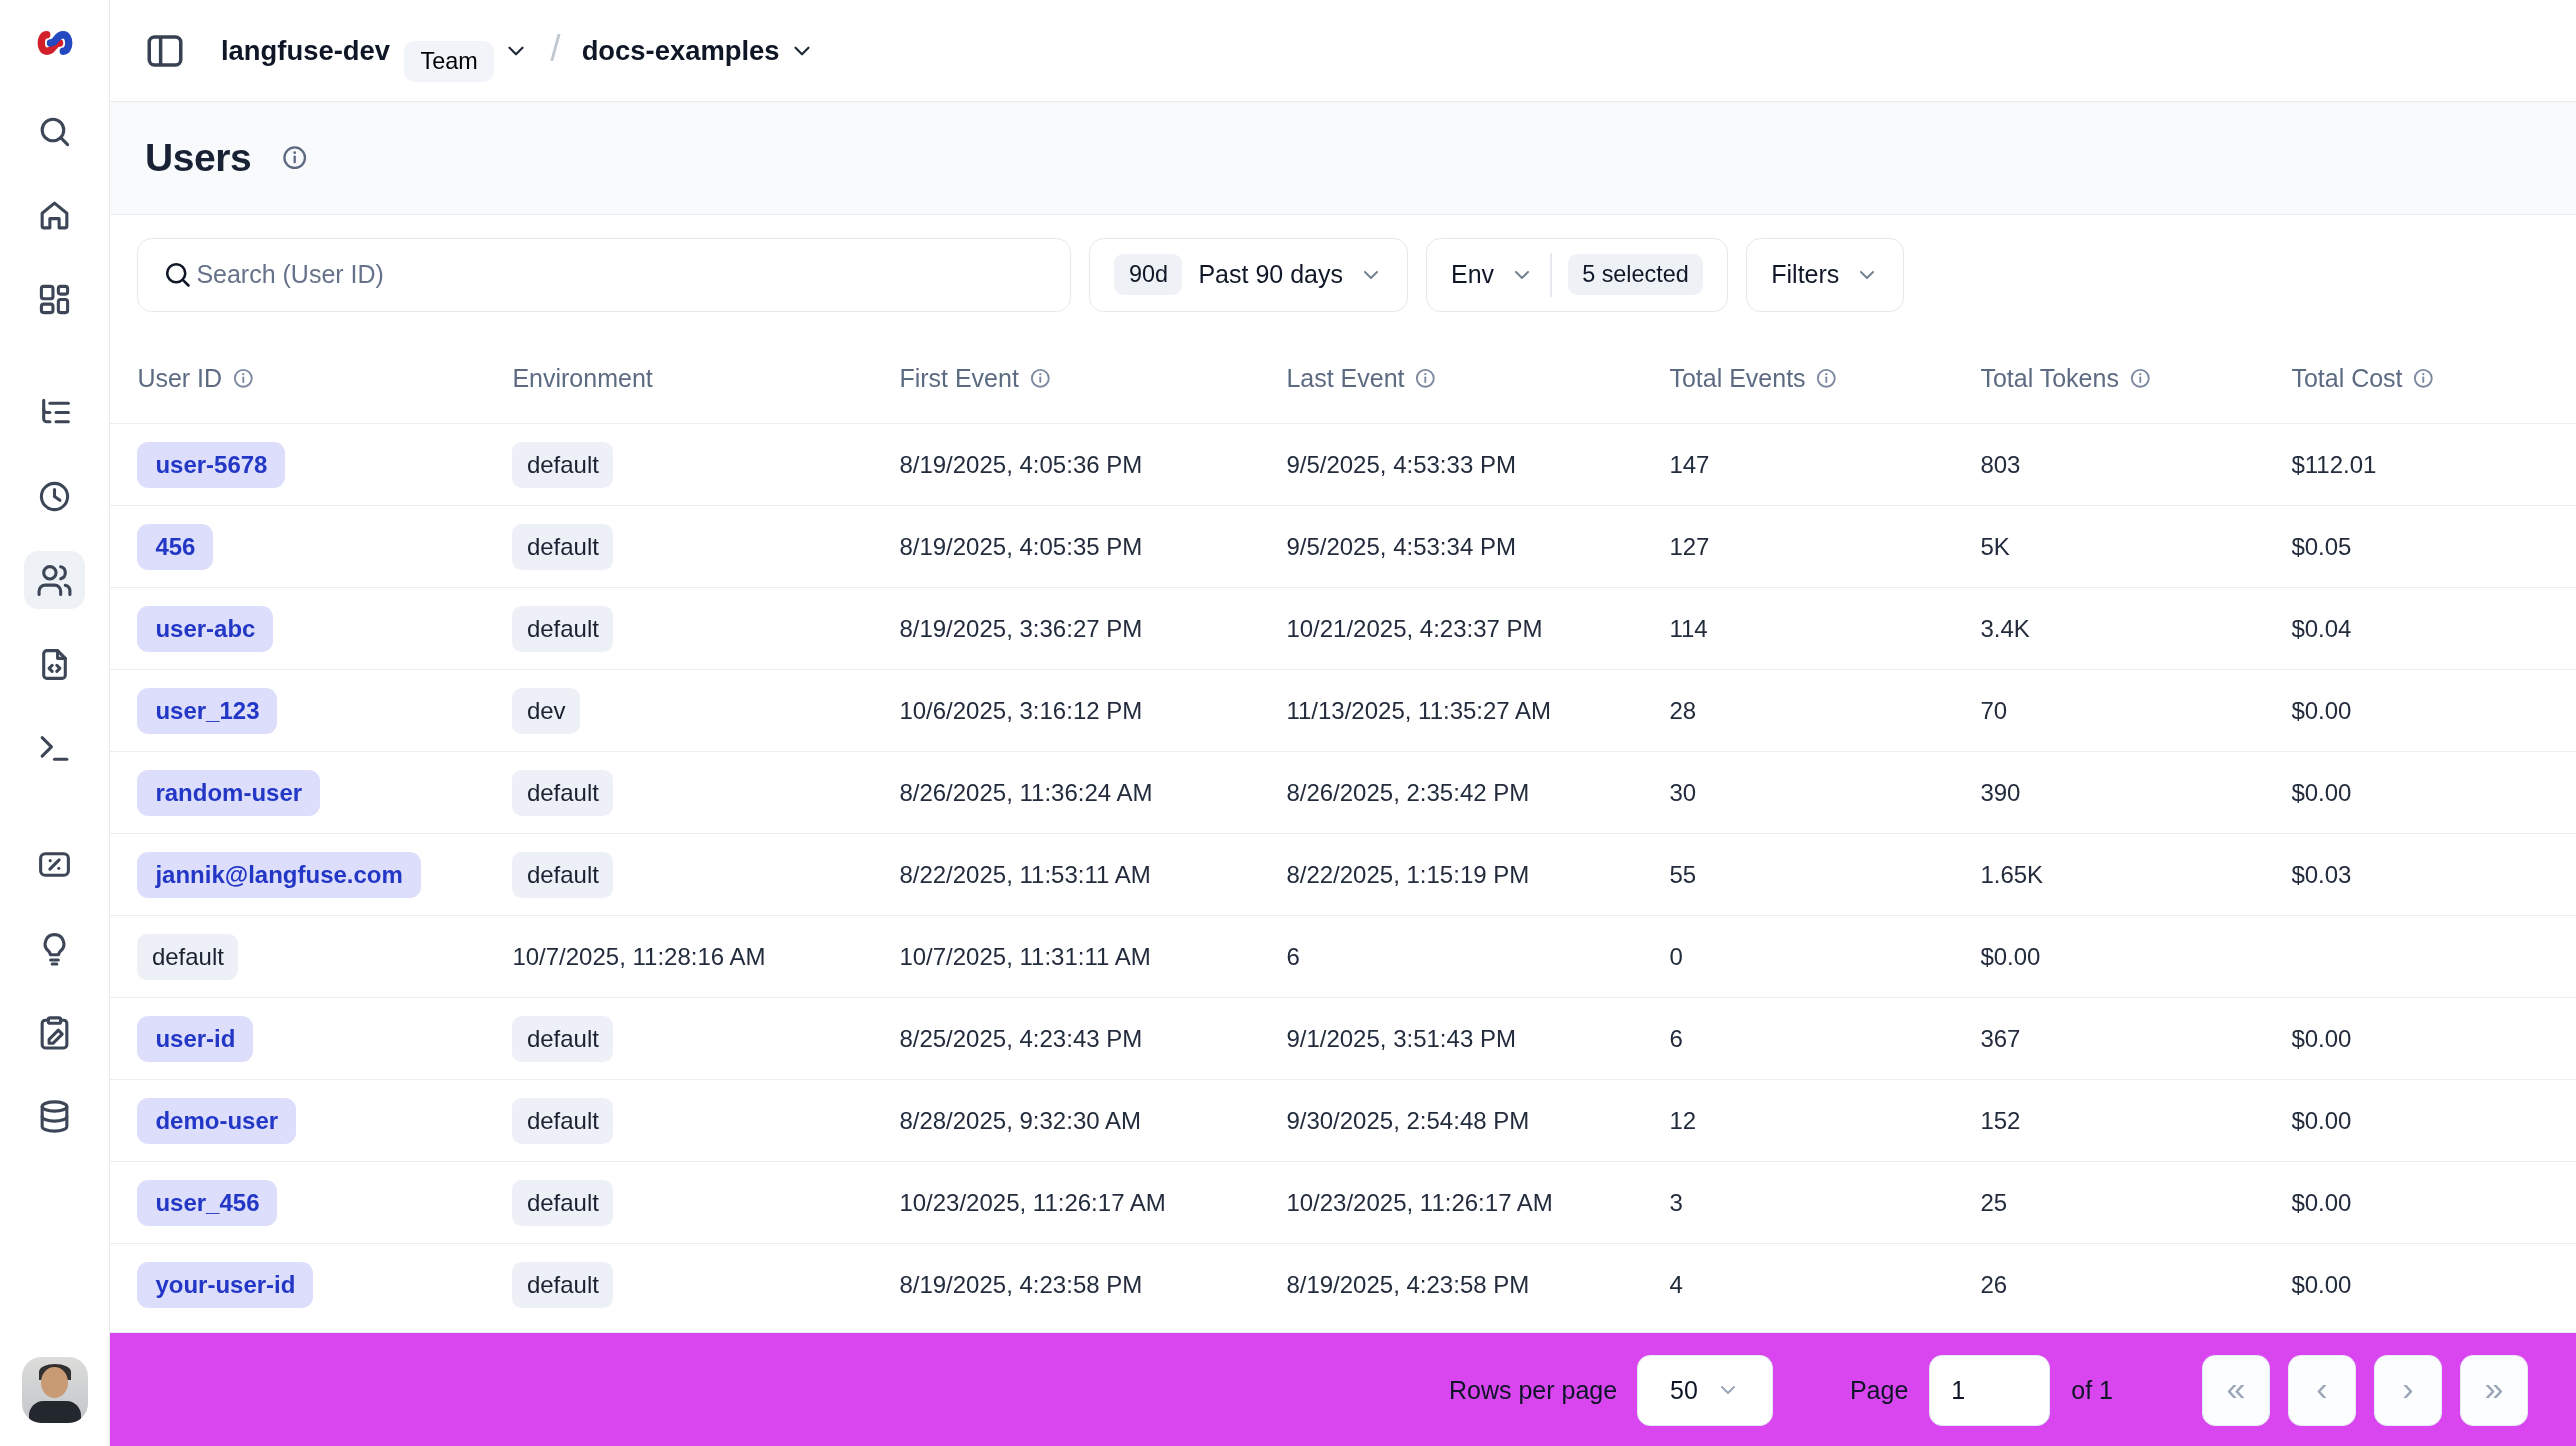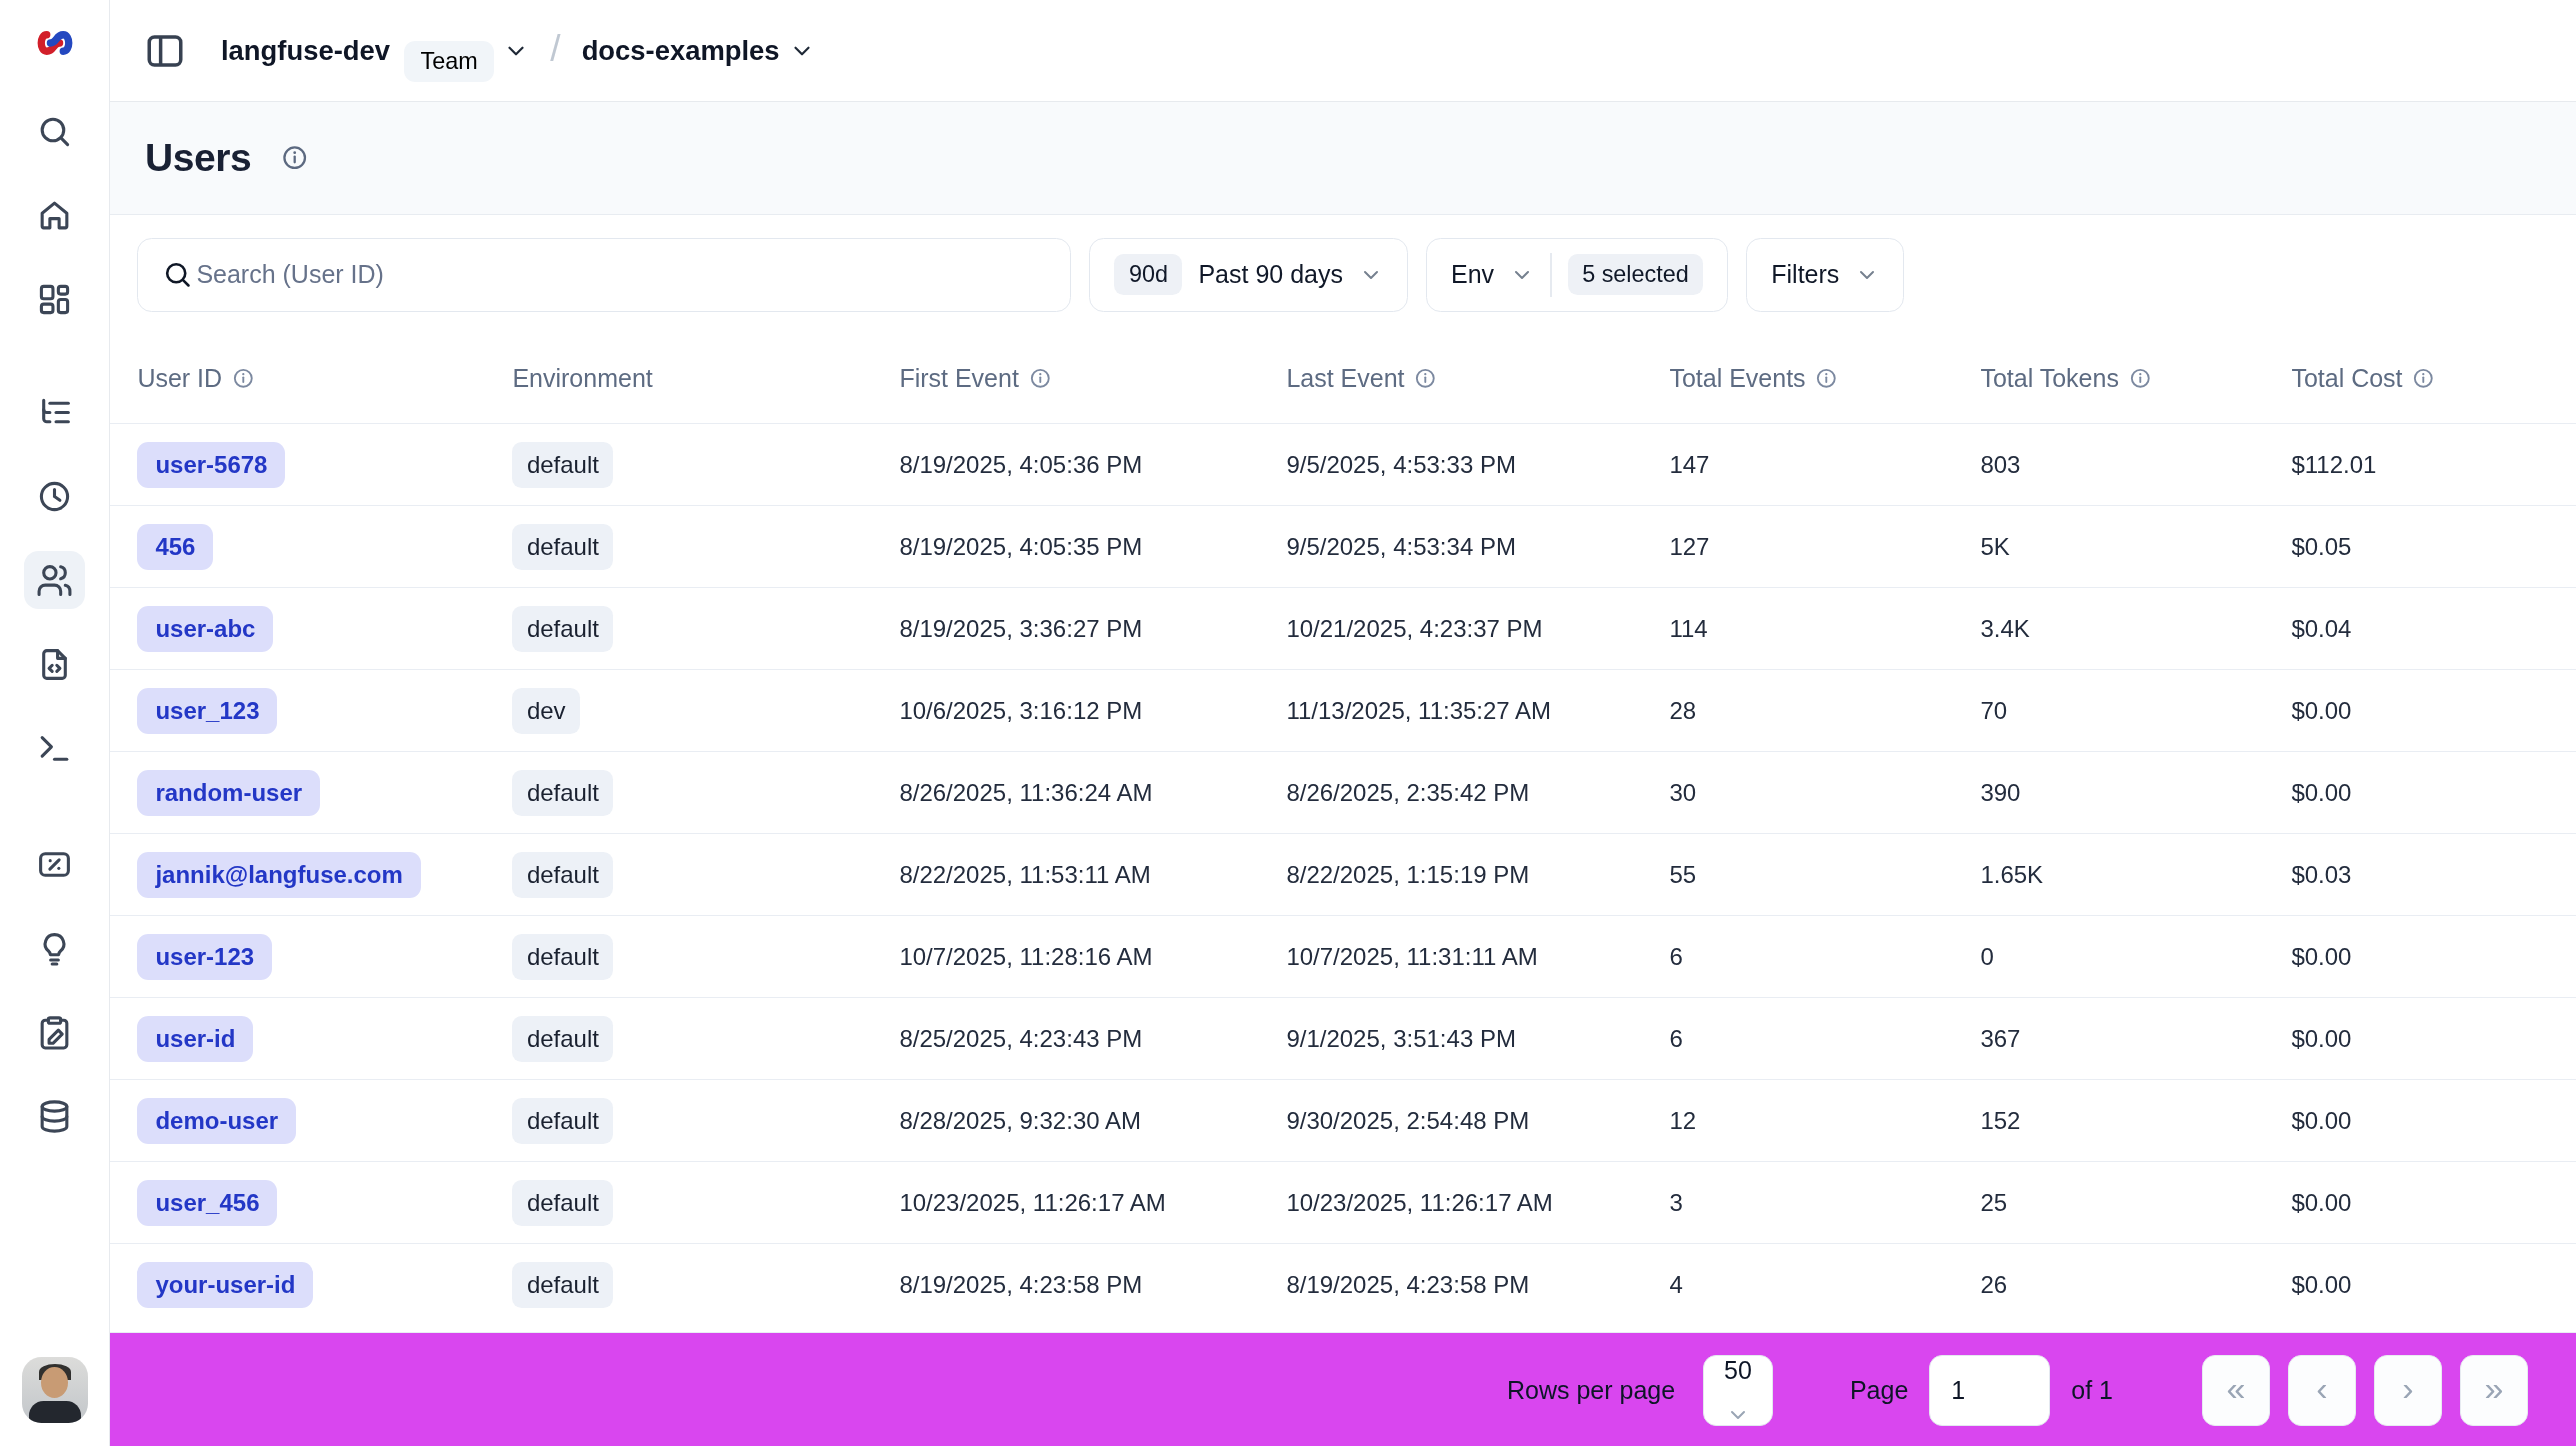--- a/index.html
+++ b/index.html
@@ -69,22 +69,22 @@
   .trow { height:82px; border-top:1.6px solid #e9edf3; cursor:pointer; }
   .cell { font-size:24px; color:#232c3d; white-space:nowrap; overflow:hidden; }
   .user-badge { display:inline-block; background:#dcdefb; color:#2337c6; font-weight:600; font-size:24px;
     padding:9px 18px; border-radius:11.3px; cursor:pointer;text-align:center; }
   .env-badge { display:inline-block; background:#edf1f7; color:#1a2130; font-size:24px; padding:9px 14.5px; border-radius:9.7px; }
 
   
   .tfoot { border-top:1.6px solid #e9edf3; height:115px; flex:0 0 115px; display:flex; align-items:center;
     justify-content:flex-end; padding:0 48px; font-size:25px; color:#0d1526; background:#d946ef; }
   .rpp-label { font-weight:500; }
-  .select { margin-left:28px; height:71px; border:1.6px solid #e3e8ef; border-radius:13px; padding:0 20px;
-    display:flex; align-items:center; gap:18px; cursor:pointer; background:#fff;flex-direction:column; }
+  .select { margin-left:20px; height:71px; border:1.6px solid #e3e8ef; border-radius:13px; padding:0 32px;
+    display:flex; align-items:center; gap:18px; cursor:pointer; background:#fff; }
   .select .dn { color:#9aa5b5; display:flex; } .select .dn svg { width:24px; height:24px; }
   .page-label { margin-left:77px; font-weight:500; }
   .page-input { margin-left:21px; width:121px; height:71px; border:1.6px solid #e3e8ef; border-radius:13px;
     padding:0 21px; font-size:25px; color:#0d1526; outline:none; background:#fff;
     font-family:"Liberation Sans","DejaVu Sans",sans-serif; }
   .of-label { margin-left:21px; font-weight:500; }
   .nav-btns { display:flex; gap:18px; margin-left:89px; }
   .pg-btn { width:68px; height:71px; border:1.6px solid #e7ebf1; border-radius:13px; background:#fcfdfe;
     color:#9aa5b5; display:flex; align-items:center; justify-content:center; font-size:34px; cursor:pointer;
     line-height:1; padding-bottom:4.8px; }
@@ -406,21 +406,20 @@
     <div class="cell"><span class="user-badge">jannik@langfuse.com</span></div>
     <div class="cell"><span class="env-badge">default</span></div>
     <div class="cell">8/22/2025, 11:53:11 AM</div>
     <div class="cell">8/22/2025, 1:15:19 PM</div>
     <div class="cell">55</div>
     <div class="cell">1.65K</div>
     <div class="cell">$0.03</div>
   </div>
 
   <div class="trow grid-cols">
-    <div class="cell"><span class="user-badge">user-123</span></div>
     <div class="cell"><span class="env-badge">default</span></div>
     <div class="cell">10/7/2025, 11:28:16 AM</div>
     <div class="cell">10/7/2025, 11:31:11 AM</div>
     <div class="cell">6</div>
     <div class="cell">0</div>
     <div class="cell">$0.00</div>
   </div>
 
   <div class="trow grid-cols">
     <div class="cell"><span class="user-badge">user-id</span></div>

